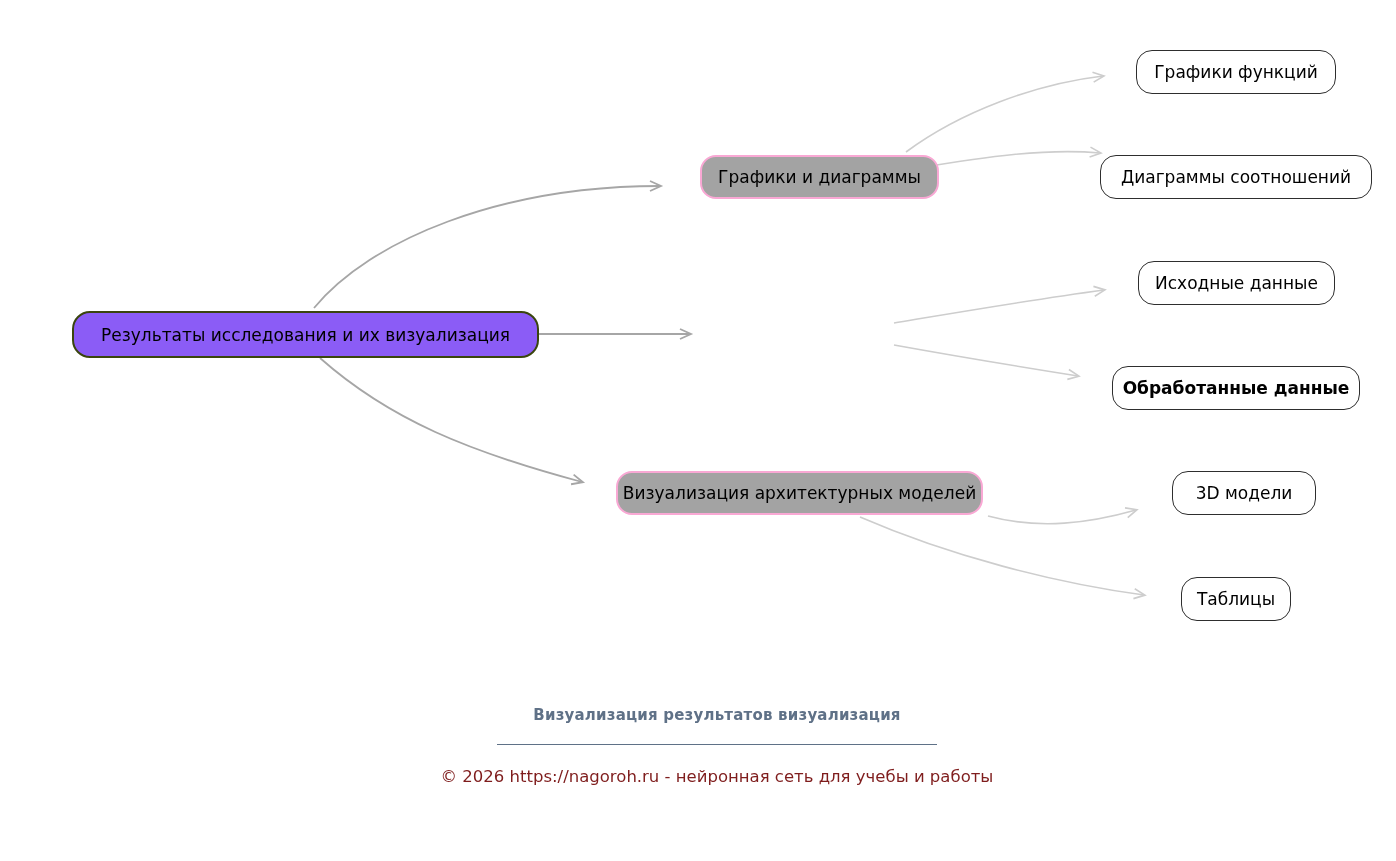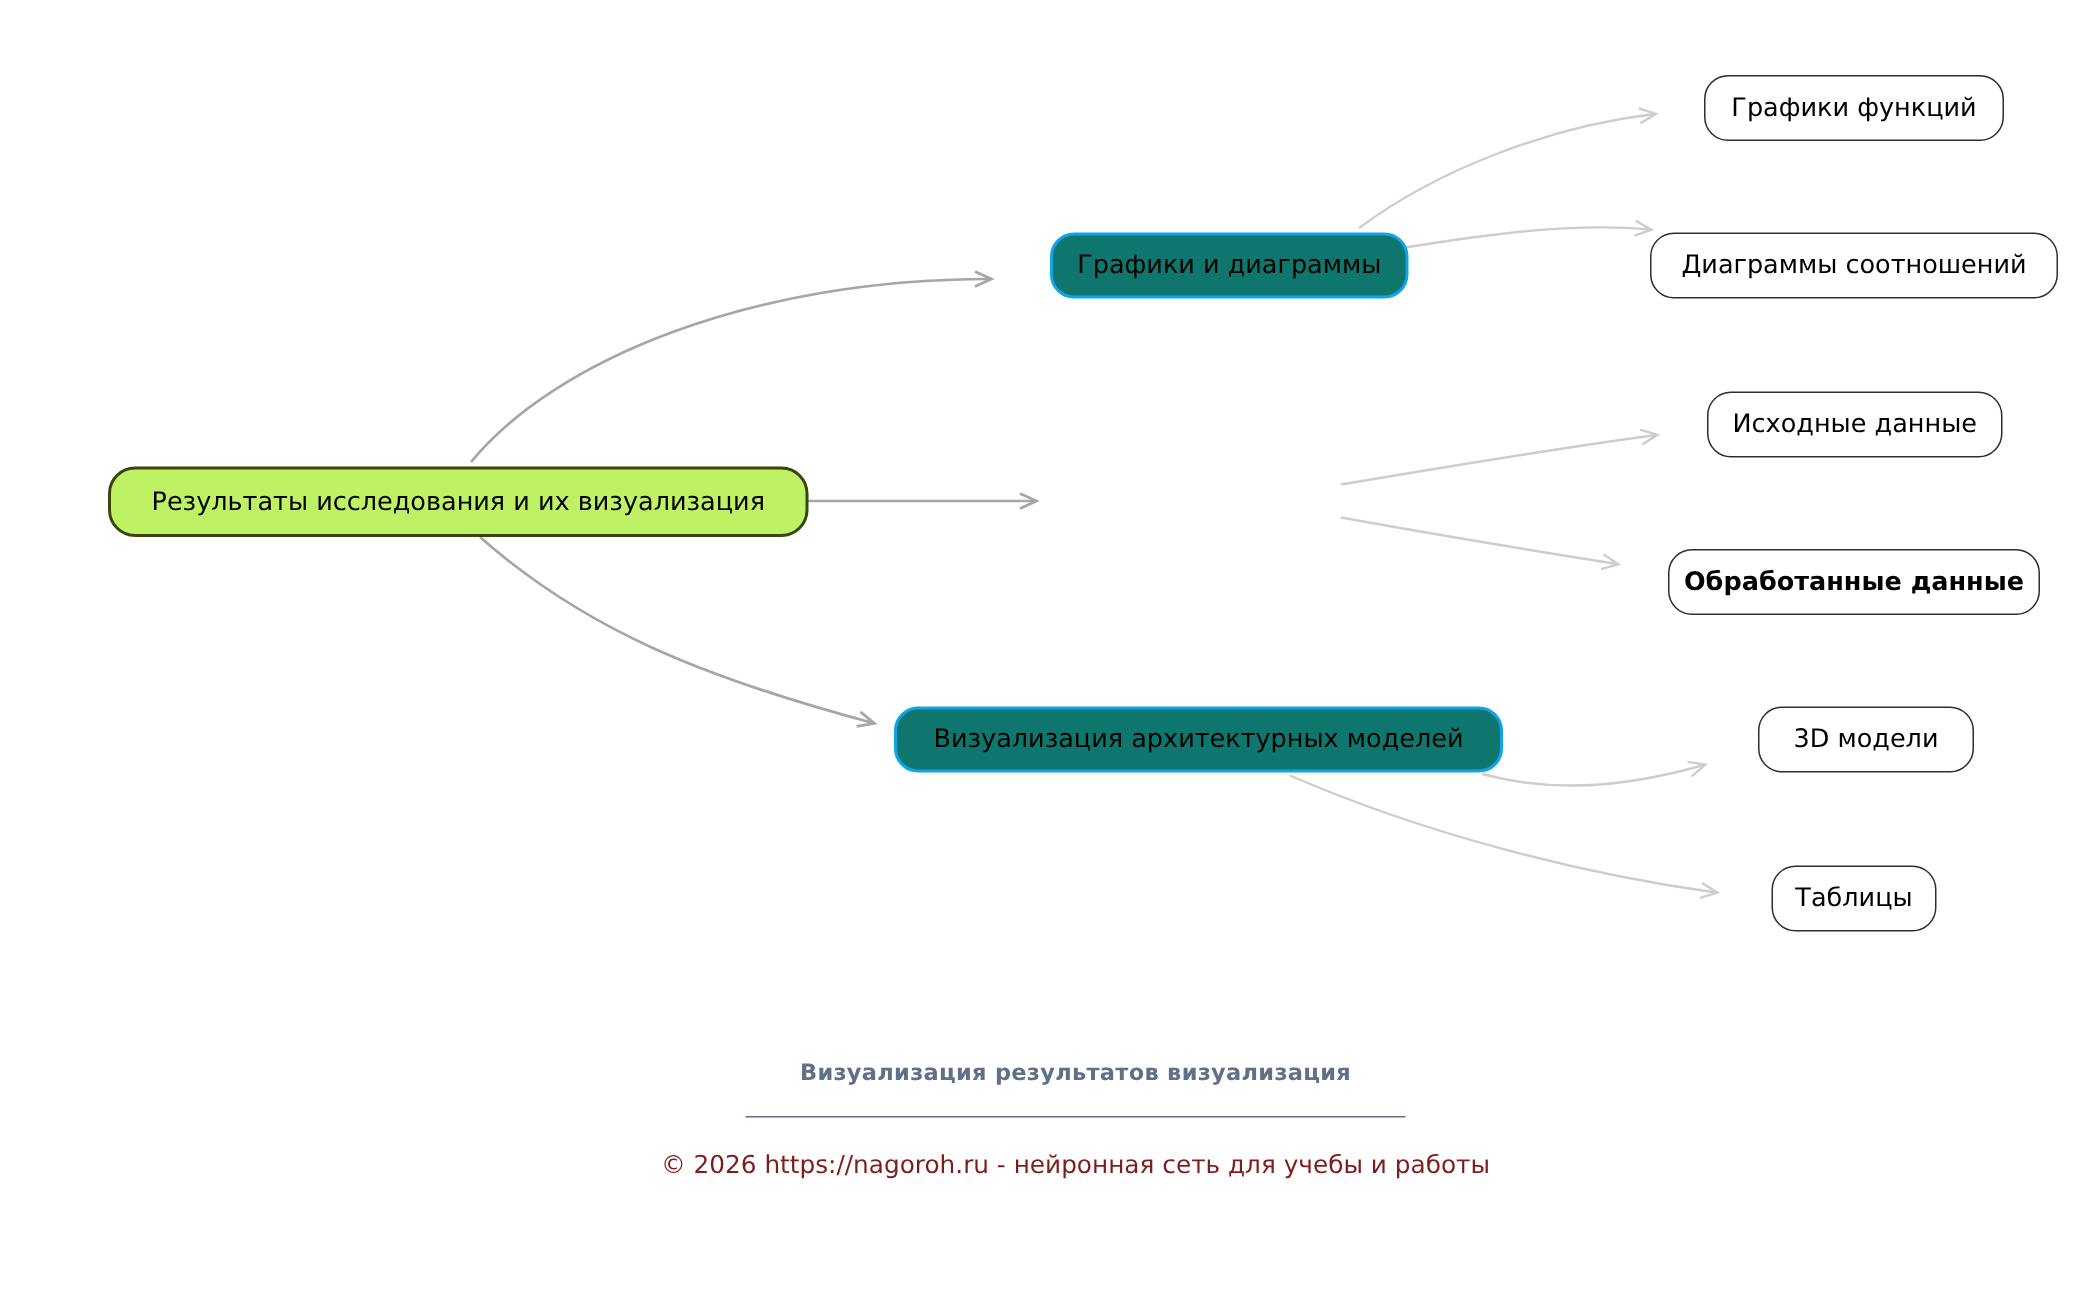--- a/index.html
+++ b/index.html
@@ -28,27 +28,27 @@
     align-items: center;
     justify-content: center;
     box-sizing: border-box;
     font-size: 17px;
     color: #000000;
     white-space: nowrap;
     text-align: center;
     margin-left: 24px;
   }
   .node-root {
-    background: #bef264;
+    background: #8b5cf6;
     border: 2px solid #3a450e;
     border-radius: 18px;
   }
   .node-branch {
-    background: #0f766e;
-    border: 2px solid #0ea5e9;
+    background: #a3a3a3;
+    border: 2px solid #f9a8d4;
     border-radius: 16px;
   }
   .node-leaf {
     background: #ffffff;
     border: 1.5px solid #2e2e2e;
     border-radius: 16px;
   }
   .footer {
     position: absolute;
     left: 38px;
@@ -98,21 +98,21 @@
     <path d="M 894 345 C 955 356, 1015 366, 1078 376" fill="none" stroke="#cdcdcd" stroke-width="1.6" marker-end="url(#arrow-light)"></path>
     <path d="M 988 516 C 1040 530, 1090 523, 1136 510" fill="none" stroke="#cdcdcd" stroke-width="1.6" marker-end="url(#arrow-light)"></path>
     <path d="M 860 517 C 950 556, 1055 583, 1144 595" fill="none" stroke="#cdcdcd" stroke-width="1.6" marker-end="url(#arrow-light)"></path>
   </svg>
 
   <div class="node node-root" style="left:48px; top:311px; width:467px; height:47px;">Результаты исследования и их визуализация</div>
 
   <div class="node node-branch" style="left:676px; top:155px; width:239px; height:44px;">Графики и диаграммы</div>
 
 
-  <div class="node node-branch" style="left:572px; top:471px; width:406px; height:44px;">Визуализация архитектурных моделей</div>
+  <div class="node node-branch" style="left:592px; top:471px; width:367px; height:44px;">Визуализация архитектурных моделей</div>
 
   <div class="node node-leaf" style="left:1112px; top:50px; width:200px; height:44px;">Графики функций</div>
 
   <div class="node node-leaf" style="left:1076px; top:155px; width:272px; height:44px;">Диаграммы соотношений</div>
 
   <div class="node node-leaf" style="left:1114px; top:261px; width:197px; height:44px;">Исходные данные</div>
 
   <div class="node node-leaf" style="left:1088px; top:366px; width:248px; height:44px;font-weight:bold;">Обработанные данные</div>
 
   <div class="node node-leaf" style="left:1148px; top:471px; width:144px; height:44px;">3D модели</div>

